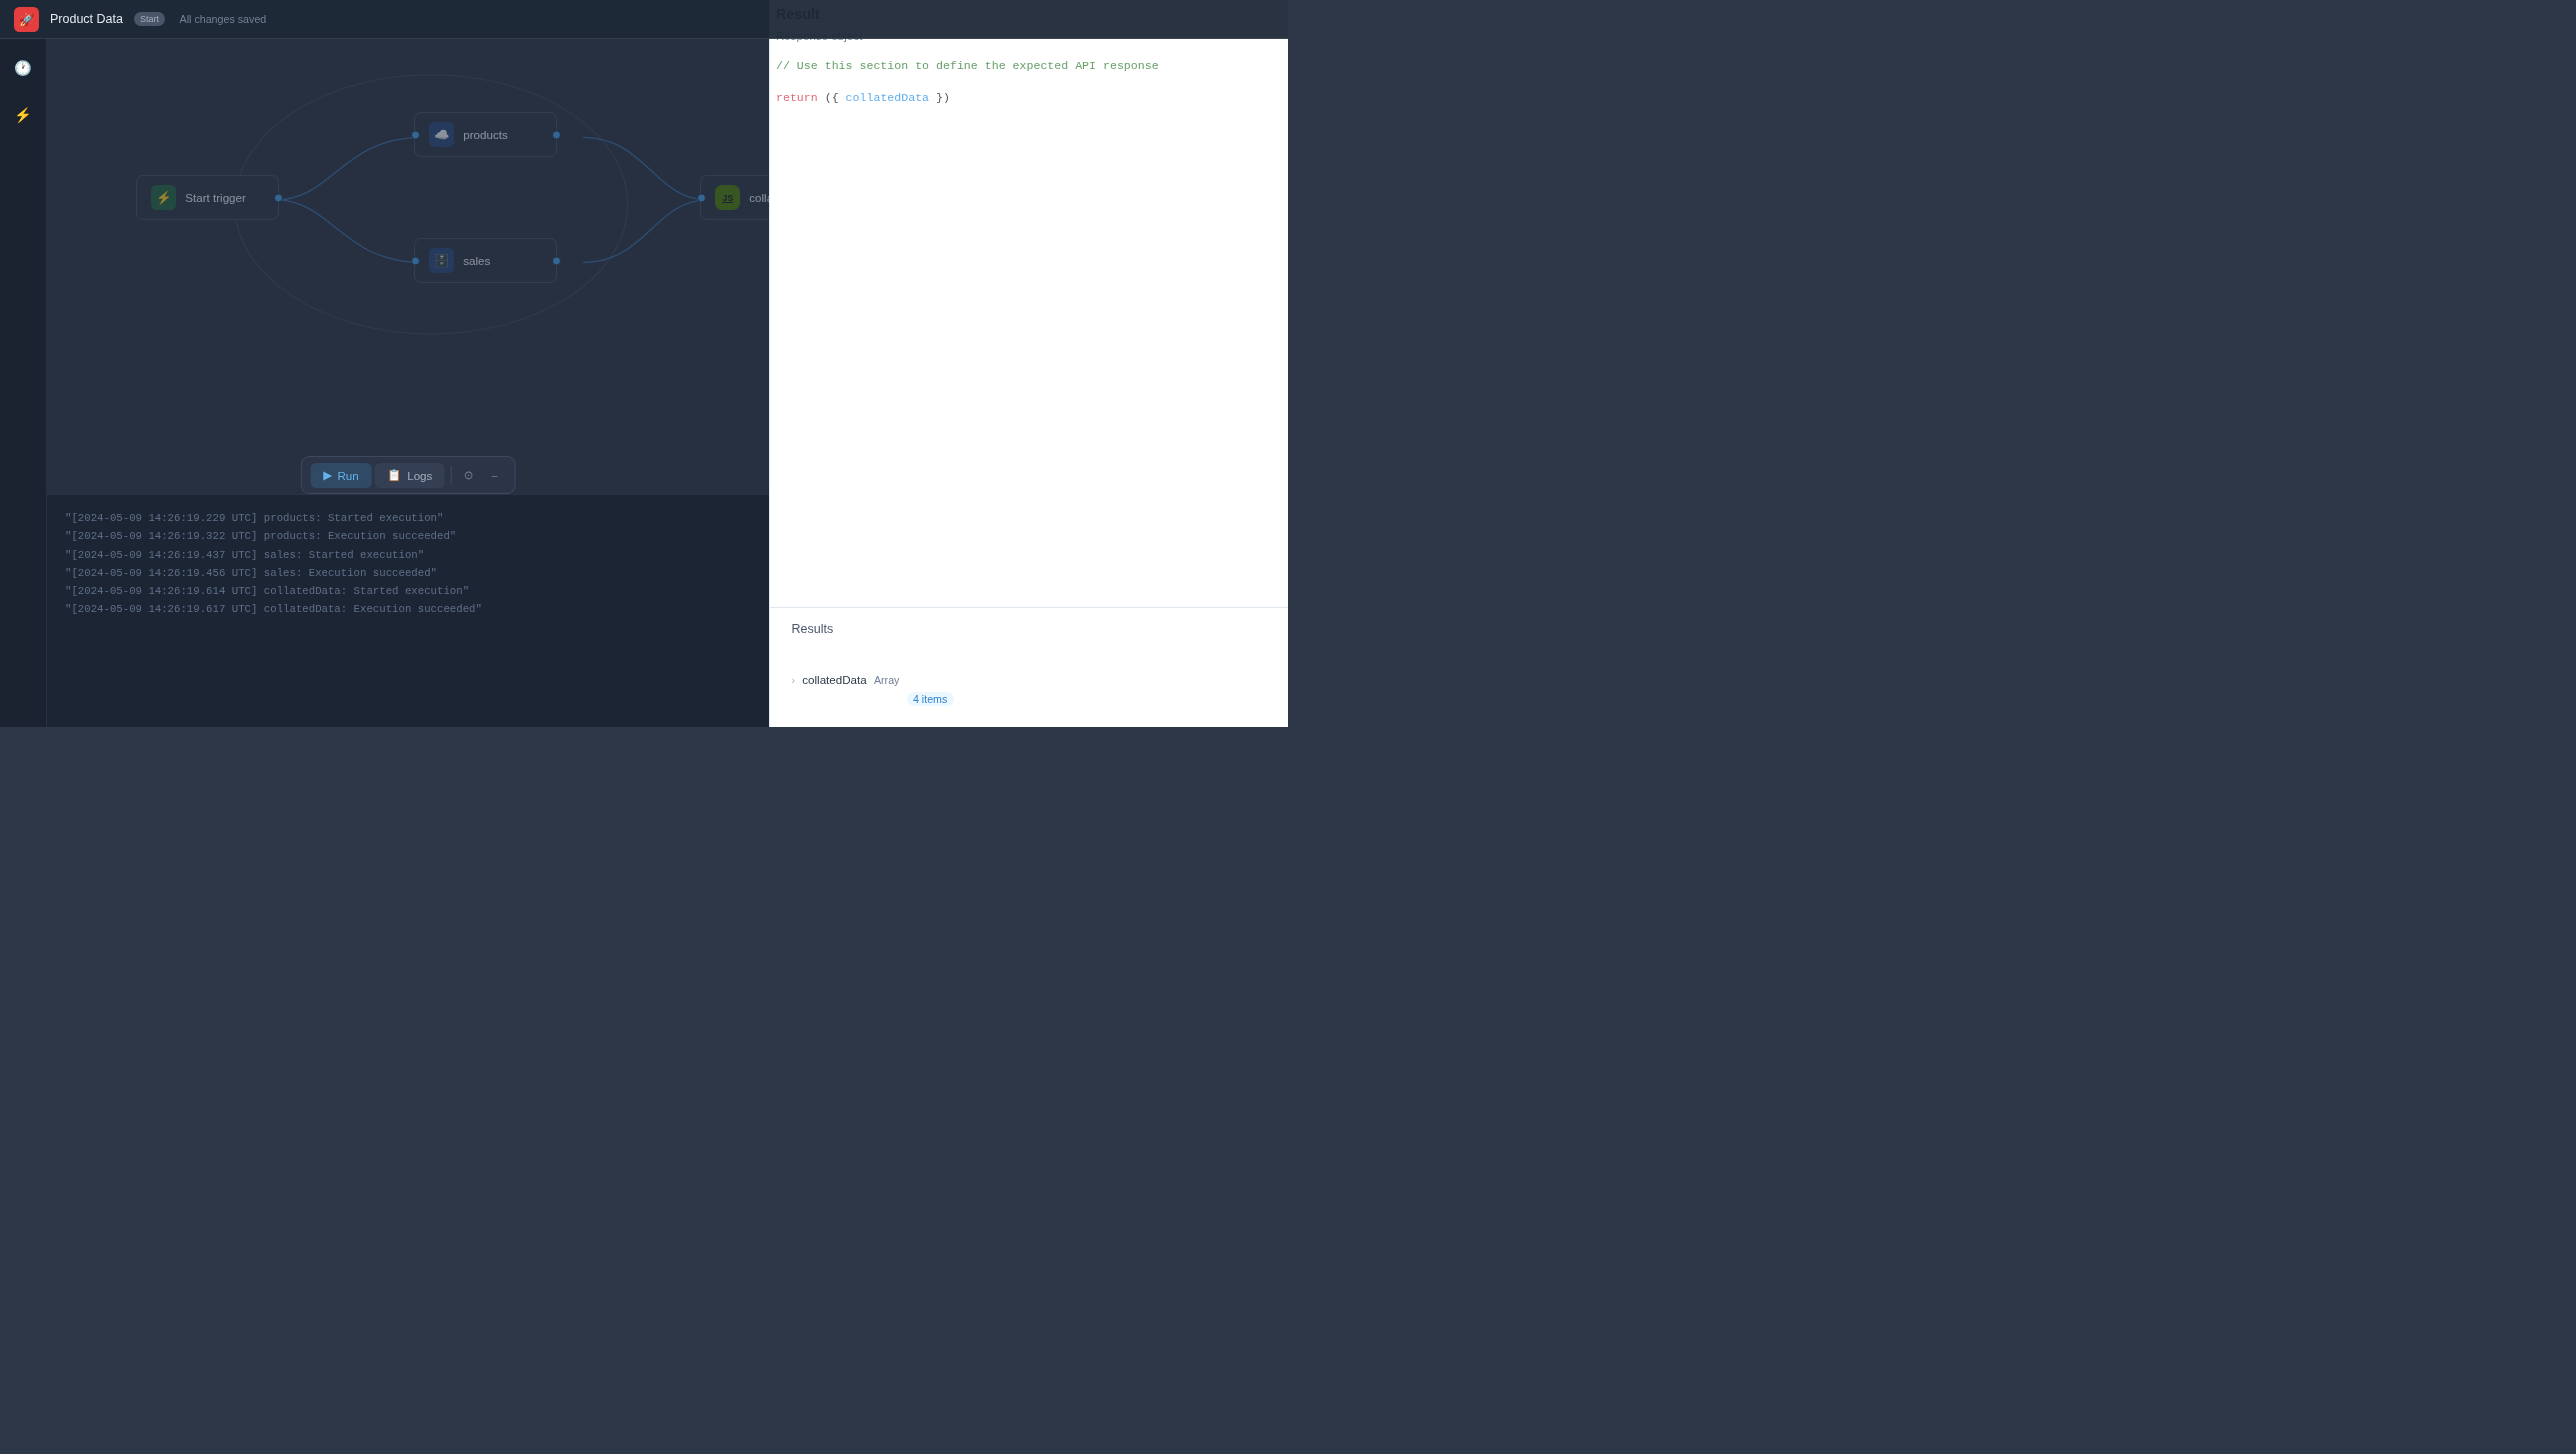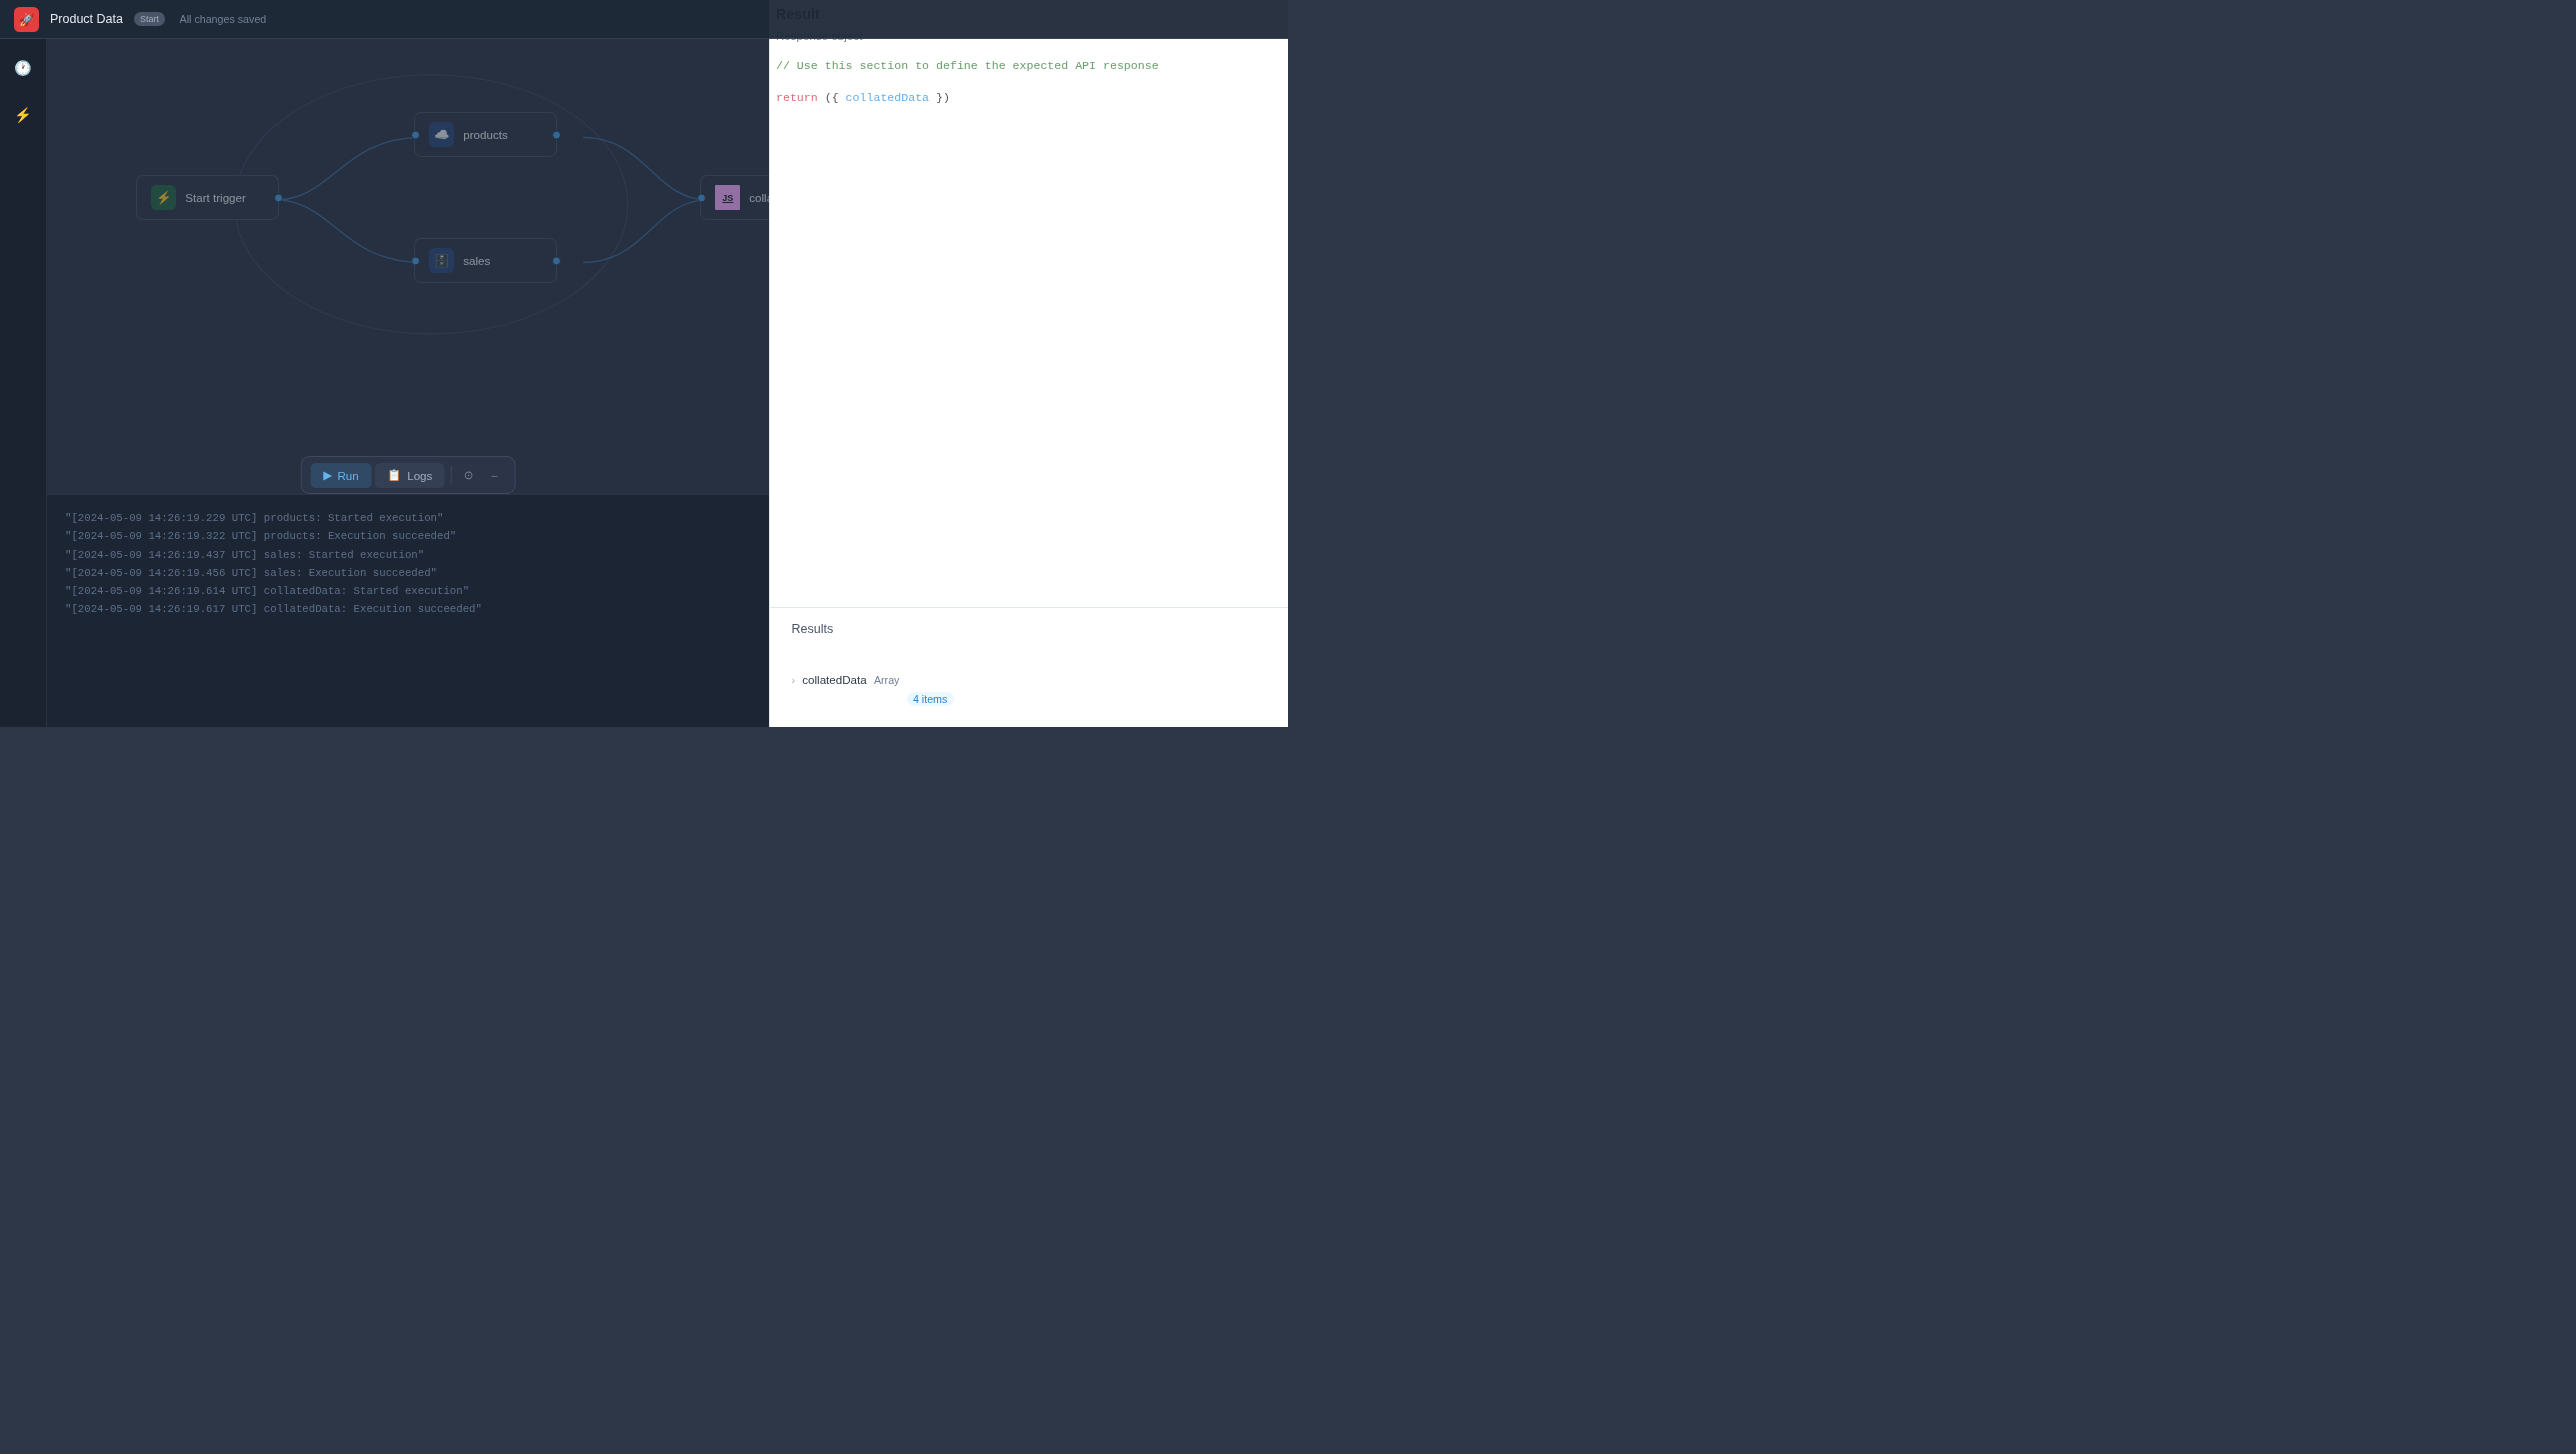--- a/index.html
+++ b/index.html
@@ -119,22 +119,22 @@
     .node-icon-trigger {
       width: 25px; height: 25px;
       background: #276749;
       border-radius: 5.4px;
       display: flex; align-items: center; justify-content: center;
       color: #68d391;
       font-size: 12.5px;
     }
     .node-icon-js {
       width: 25px; height: 25px;
-      background: #f0abfc;
-      border-radius: 1px;
+      background: #4d7c0f;
+      border-radius: 7px;
       display: flex; align-items: center; justify-content: center;
       color: #1a202c;
       font-size: 9px;
       font-weight: bold;
       text-decoration: underline;
     }
     .node-icon-db {
       width: 25px; height: 25px;
       background: #2b4a7a;
       border-radius: 5.4px;

